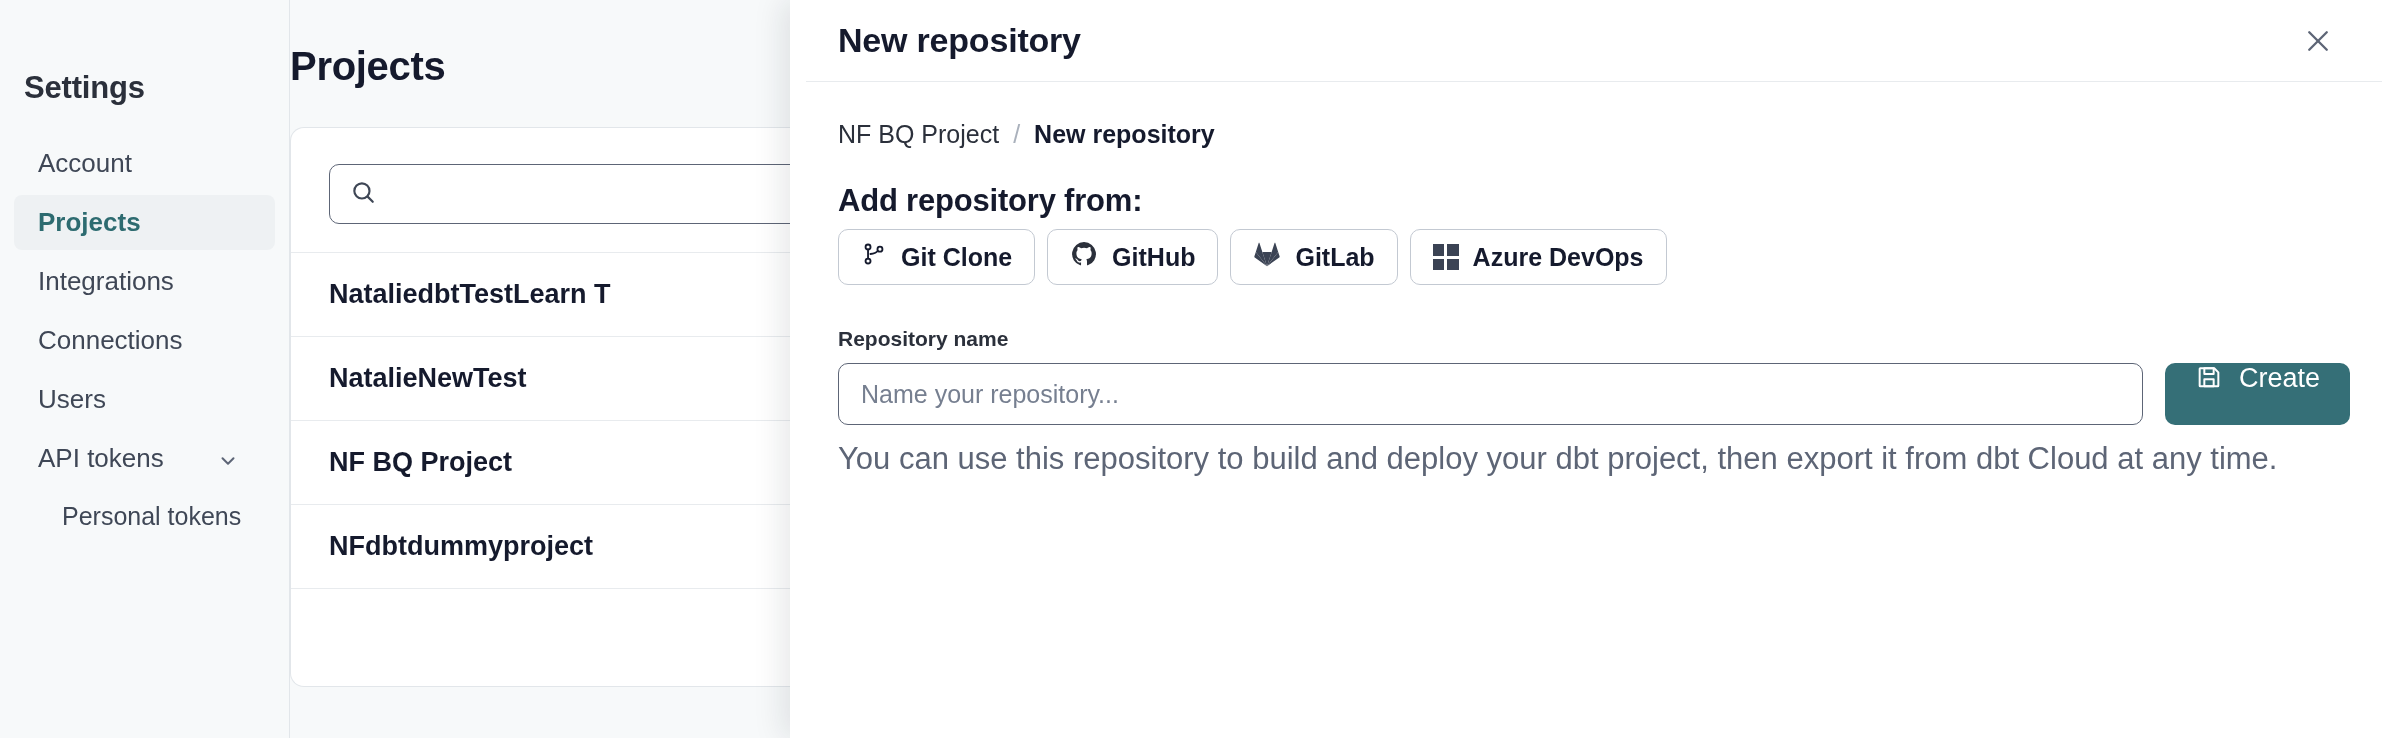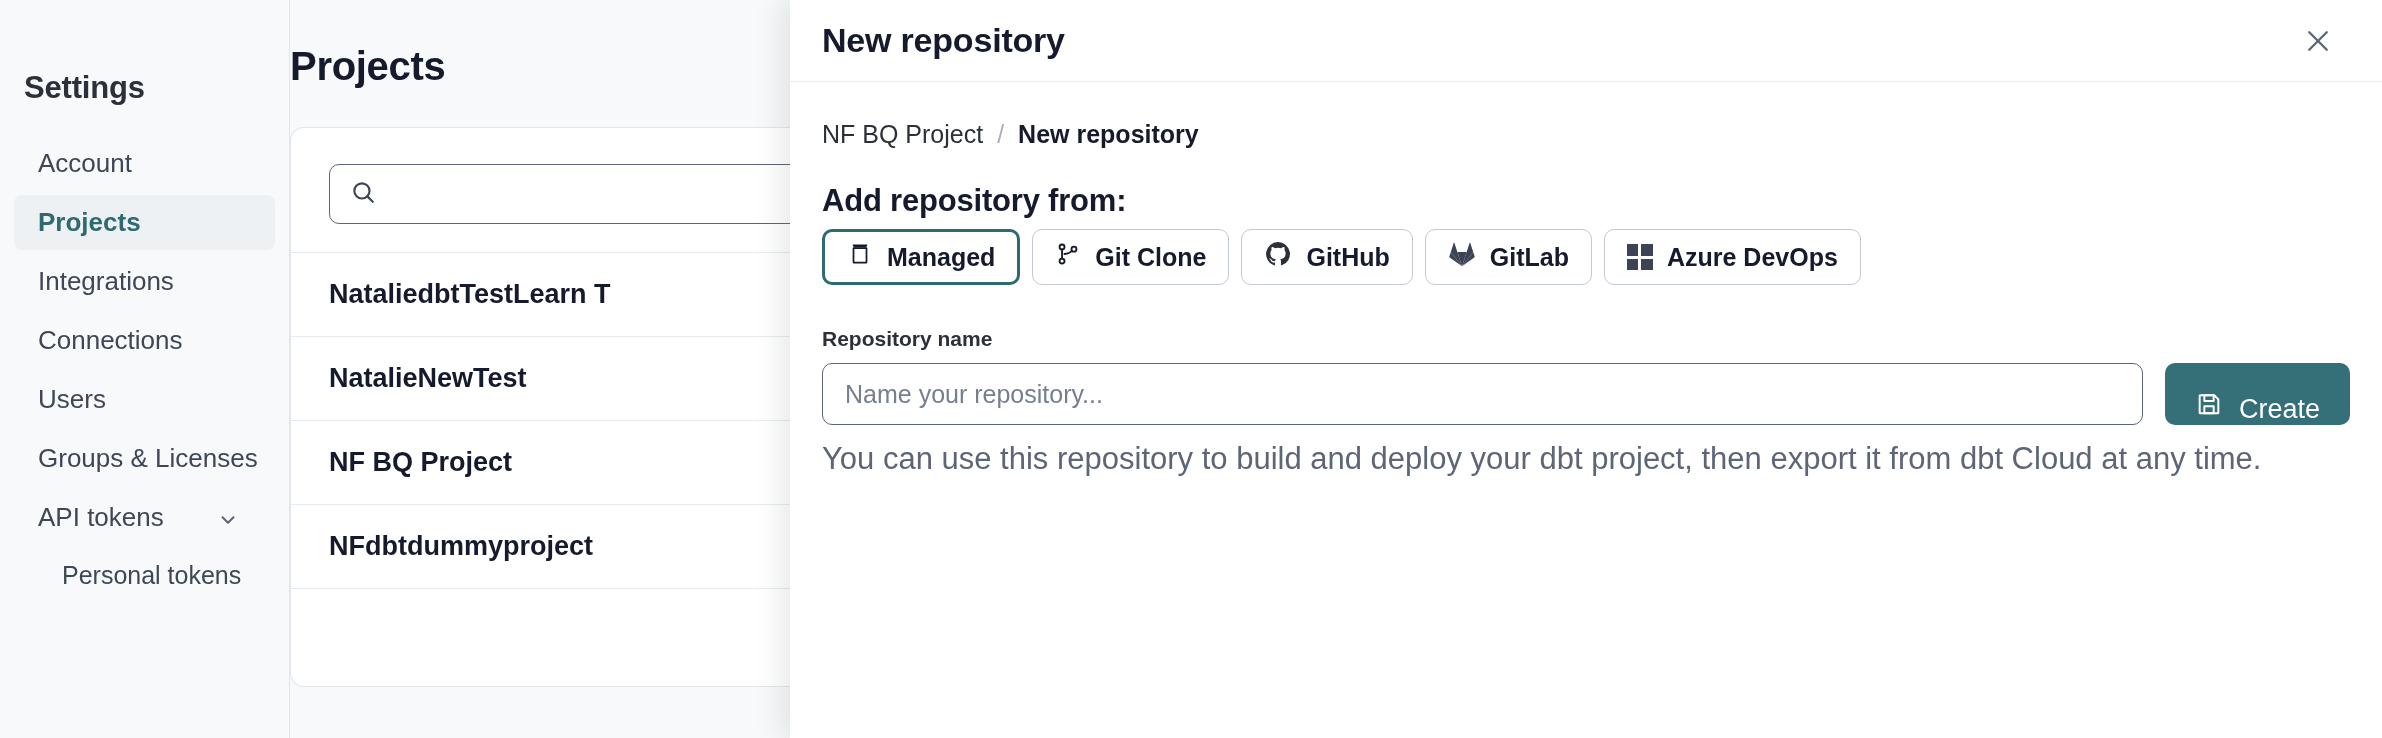--- a/index.html
+++ b/index.html
@@ -80,20 +80,21 @@
   .overlay {
     position: absolute; left: 0; top: 0; width: 2382px; height: 738px;
     pointer-events: none;
   }
   .panel {
     position: absolute; left: 790px; top: 0;
     width: 1592px; height: 738px;
     background: #ffffff;
     box-shadow: -8px 0 28px rgba(20,25,40,0.10);
     pointer-events: auto;
+    padding-left: 16px;
   }
   .panel-head {
     height: 82px;
     display: flex; align-items: center; justify-content: space-between;
     padding: 0 42px 0 32px;
     border-bottom: 1px solid #e8ebee;
   }
   .panel-title { font-size: 34px; font-weight: 700; color: #151a2d; letter-spacing: -0.2px; }
   .close-btn {
     width: 44px; height: 44px; display: flex; align-items: center; justify-content: center;
@@ -129,21 +130,21 @@
     border-radius: 10px;
     padding: 0 22px;
     font-size: 25px;
     color: #151a2d;
     font-family: "Liberation Sans", sans-serif;
     background: #fff;
     outline: none;
   }
   .text-input::placeholder { color: #767f90; }
   .create-btn {
-    display: flex; align-items: flex-end; gap: 16px;
+    display: flex; align-items: flex-start; gap: 16px;
     height: 62px; padding: 0 30px;
     background: #356f77; color: #ffffff;
     border: none; border-radius: 10px;
     font-size: 27px; font-weight: 400;
     font-family: "Liberation Sans", sans-serif;
     cursor: pointer; white-space: nowrap;
   }
   .help-text { margin-top: 16px; font-size: 31px; color: #5d6576; }
 
   
@@ -156,21 +157,20 @@
 <div class="app">
 
   <aside class="sidebar">
     <div class="sidebar-title">Settings</div>
 
     <div class="nav-item">Account</div>
     <div class="nav-item active">Projects</div>
     <div class="nav-item">Integrations</div>
     <div class="nav-item">Connections</div>
     <div class="nav-item">Users</div>
-    <div class="nav-item">Groups &amp; Licenses</div>
     <div class="nav-item has-caret">
       <span>API tokens</span>
       <span class="caret">
         <svg viewBox="0 0 24 24" width="22" height="22" fill="none" stroke="currentColor" stroke-width="2.2" stroke-linecap="round" stroke-linejoin="round">
             <polyline points="6 9 12 15 18 9"></polyline>
           </svg>
       </span>
     </div>
     <div class="nav-item sub">Personal tokens</div>
   </aside>
@@ -218,30 +218,20 @@
         <nav class="crumbs">
           <span class="crumb-link">NF BQ Project</span>
           <span class="crumb-sep">/</span>
           <span class="crumb-cur">New repository</span>
         </nav>
 
         <h2 class="section-h">Add repository from:</h2>
 
         <div class="providers">
 
-          <button class="prov selected">
-            <span>
-              <svg viewBox="0 0 24 24" width="26" height="26" fill="none" stroke="#151a2d" stroke-width="1.6" stroke-linecap="round" stroke-linejoin="round">
-                <path d="M6 6.5h12v13a.5.5 0 0 1-.5.5h-11a.5.5 0 0 1-.5-.5z"></path>
-                <line x1="6" y1="4" x2="18" y2="4"></line>
-                  <line x1="6.8" y1="5.2" x2="17.2" y2="5.2"></line>
-              </svg>
-            </span>
-            <span>Managed</span>
-          </button>
 
           <button class="prov">
             <span>
               <svg viewBox="0 0 24 24" width="26" height="26" fill="none" stroke="#151a2d" stroke-width="1.7" stroke-linecap="round" stroke-linejoin="round">
                 <circle cx="6.5" cy="5.5" r="2.3"></circle>
                   <circle cx="6.5" cy="18.5" r="2.3"></circle>
                   <circle cx="17.5" cy="7.5" r="2.3"></circle>
                 <path d="M6.5 7.8v8.4"></path>
                   <path d="M15.4 9.2c-1.6 2-4.3 2.6-6.7 2.8"></path>
               </svg>

